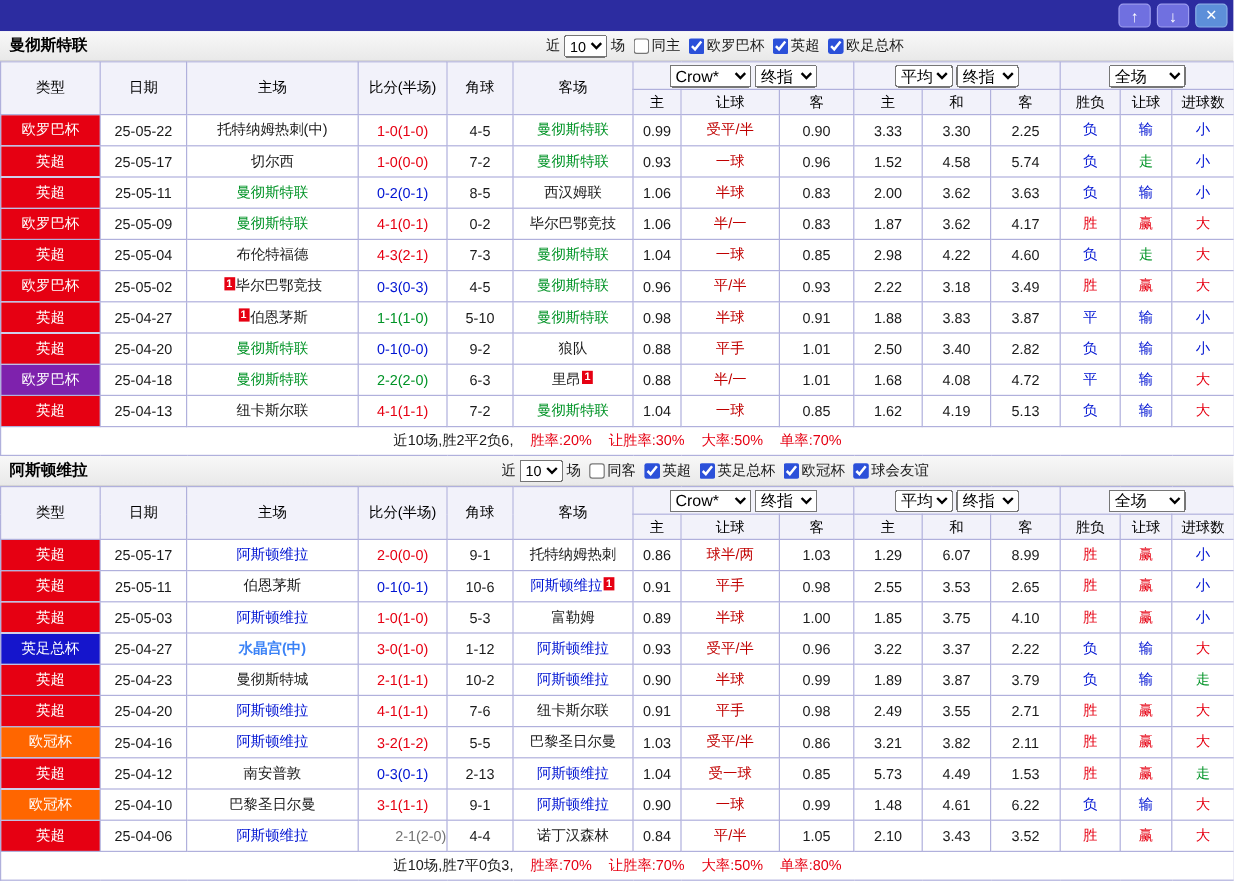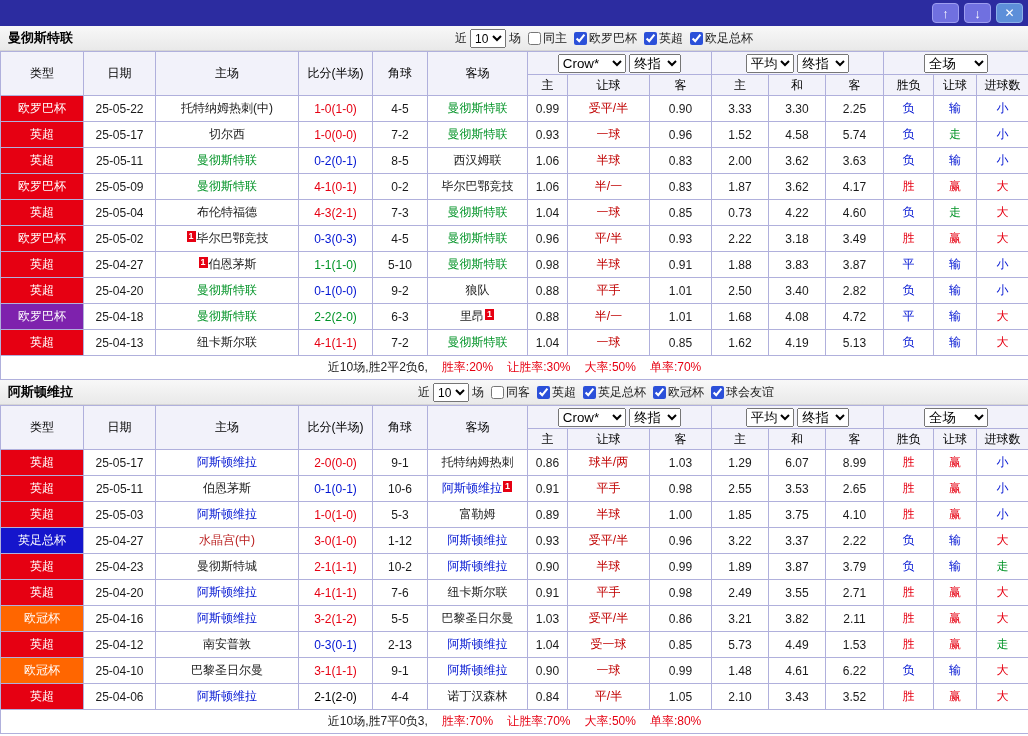--- a/index.html
+++ b/index.html
@@ -212,21 +212,21 @@
         <tr>
           <td style="background: rgb(230, 0, 18); color: rgb(255, 255, 255);">英超</td>
           <td>25-05-04</td>
           <td><span style="color: rgb(26, 26, 26);">布伦特福德</span></td>
           <td style="color: rgb(230, 0, 18);">4-3(2-1)</td>
           <td>7-3</td>
           <td><span style="color: rgb(0, 147, 38);">曼彻斯特联</span></td>
           <td>1.04</td>
           <td class="line">一球</td>
           <td>0.85</td>
-          <td>0.73</td>
+          <td>2.98</td>
           <td>4.22</td>
           <td>4.60</td>
           <td style="color: rgb(0, 20, 210);">负</td>
           <td style="color: rgb(0, 147, 38);">走</td>
           <td style="color: rgb(230, 0, 18);">大</td>
         </tr>
         <tr>
           <td style="background: rgb(230, 0, 18); color: rgb(255, 255, 255);">欧罗巴杯</td>
           <td>25-05-02</td>
           <td><span class="card">1</span><span style="color: rgb(26, 26, 26);">毕尔巴鄂竞技</span></td>
@@ -447,21 +447,21 @@
           <td>1.85</td>
           <td>3.75</td>
           <td>4.10</td>
           <td style="color: rgb(230, 0, 18);">胜</td>
           <td style="color: rgb(230, 0, 18);">赢</td>
           <td style="color: rgb(0, 20, 210);">小</td>
         </tr>
         <tr>
           <td style="background: rgb(21, 21, 204); color: rgb(255, 255, 255);">英足总杯</td>
           <td>25-04-27</td>
-          <td><span style="color: #b91c1c;">水晶宫(中)</span></td>
+          <td><span style="color: #3b82f6; font-weight: bold;">水晶宫(中)</span></td>
           <td style="color: rgb(230, 0, 18);">3-0(1-0)</td>
           <td>1-12</td>
           <td><span style="color: rgb(0, 20, 210);">阿斯顿维拉</span></td>
           <td>0.93</td>
           <td class="line">受平/半</td>
           <td>0.96</td>
           <td>3.22</td>
           <td>3.37</td>
           <td>2.22</td>
           <td style="color: rgb(0, 20, 210);">负</td>
@@ -550,21 +550,21 @@
           <td>4.61</td>
           <td>6.22</td>
           <td style="color: rgb(0, 20, 210);">负</td>
           <td style="color: rgb(0, 20, 210);">输</td>
           <td style="color: rgb(230, 0, 18);">大</td>
         </tr>
         <tr>
           <td style="background: rgb(230, 0, 18); color: rgb(255, 255, 255);">英超</td>
           <td>25-04-06</td>
           <td><span style="color: rgb(0, 20, 210);">阿斯顿维拉</span></td>
-          <td style="color: #000000;">2-1(2-0)</td>
+          <td style="color: #737373; text-align: right;">2-1(2-0)</td>
           <td>4-4</td>
           <td><span style="color: rgb(26, 26, 26); text-align: right;">诺丁汉森林</span></td>
           <td>0.84</td>
           <td class="line">平/半</td>
           <td>1.05</td>
           <td>2.10</td>
           <td>3.43</td>
           <td>3.52</td>
           <td style="color: rgb(230, 0, 18);">胜</td>
           <td style="color: rgb(230, 0, 18);">赢</td>

